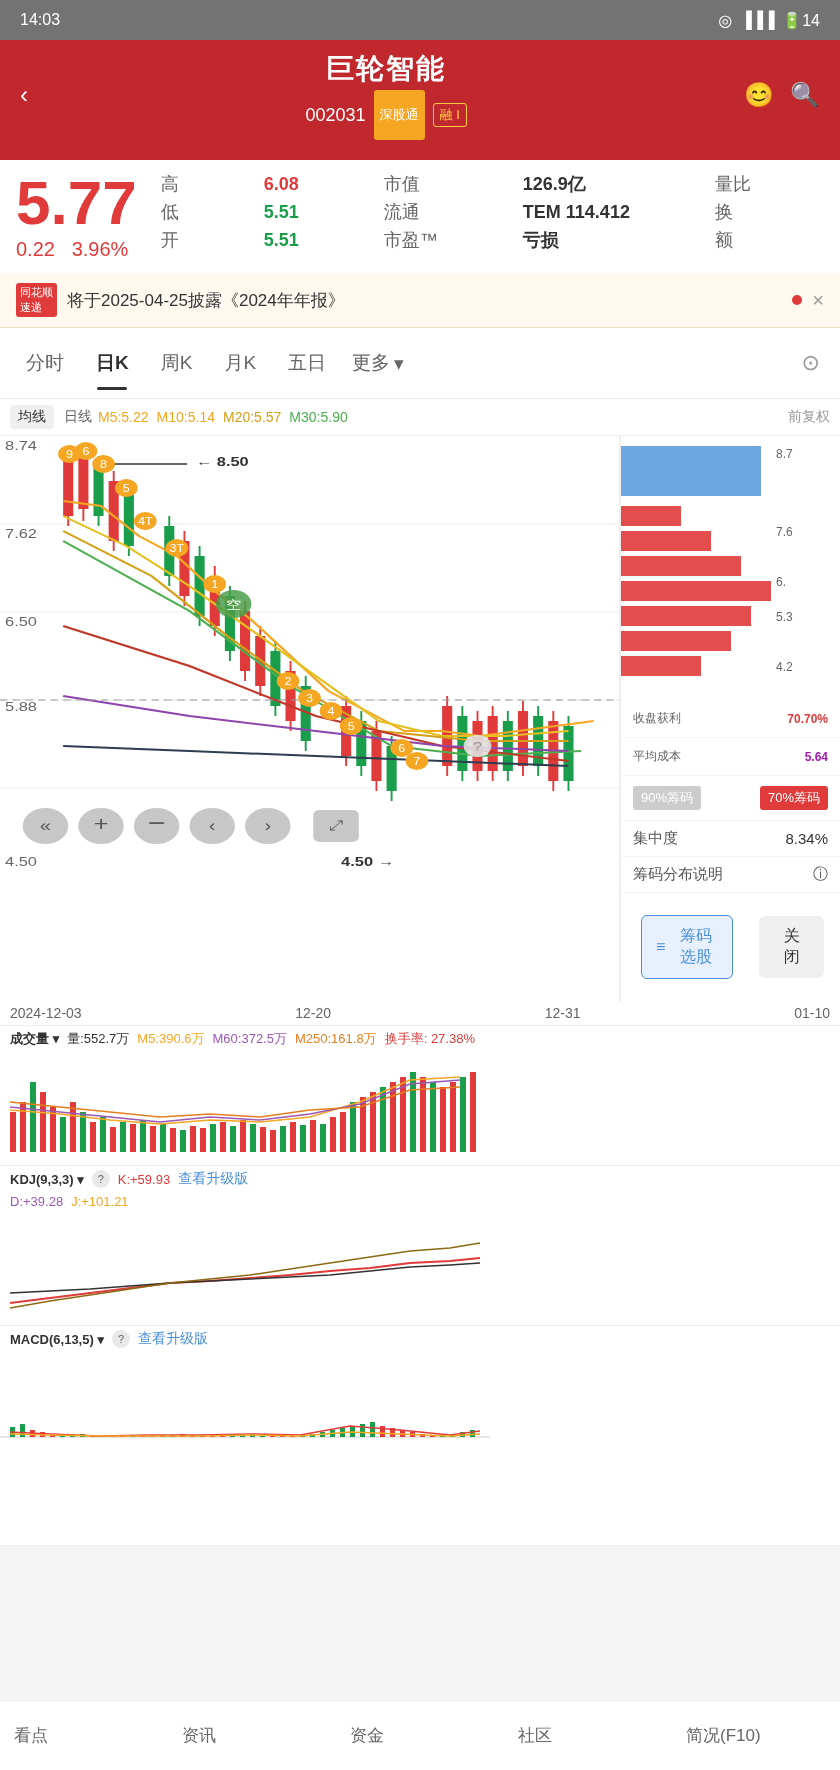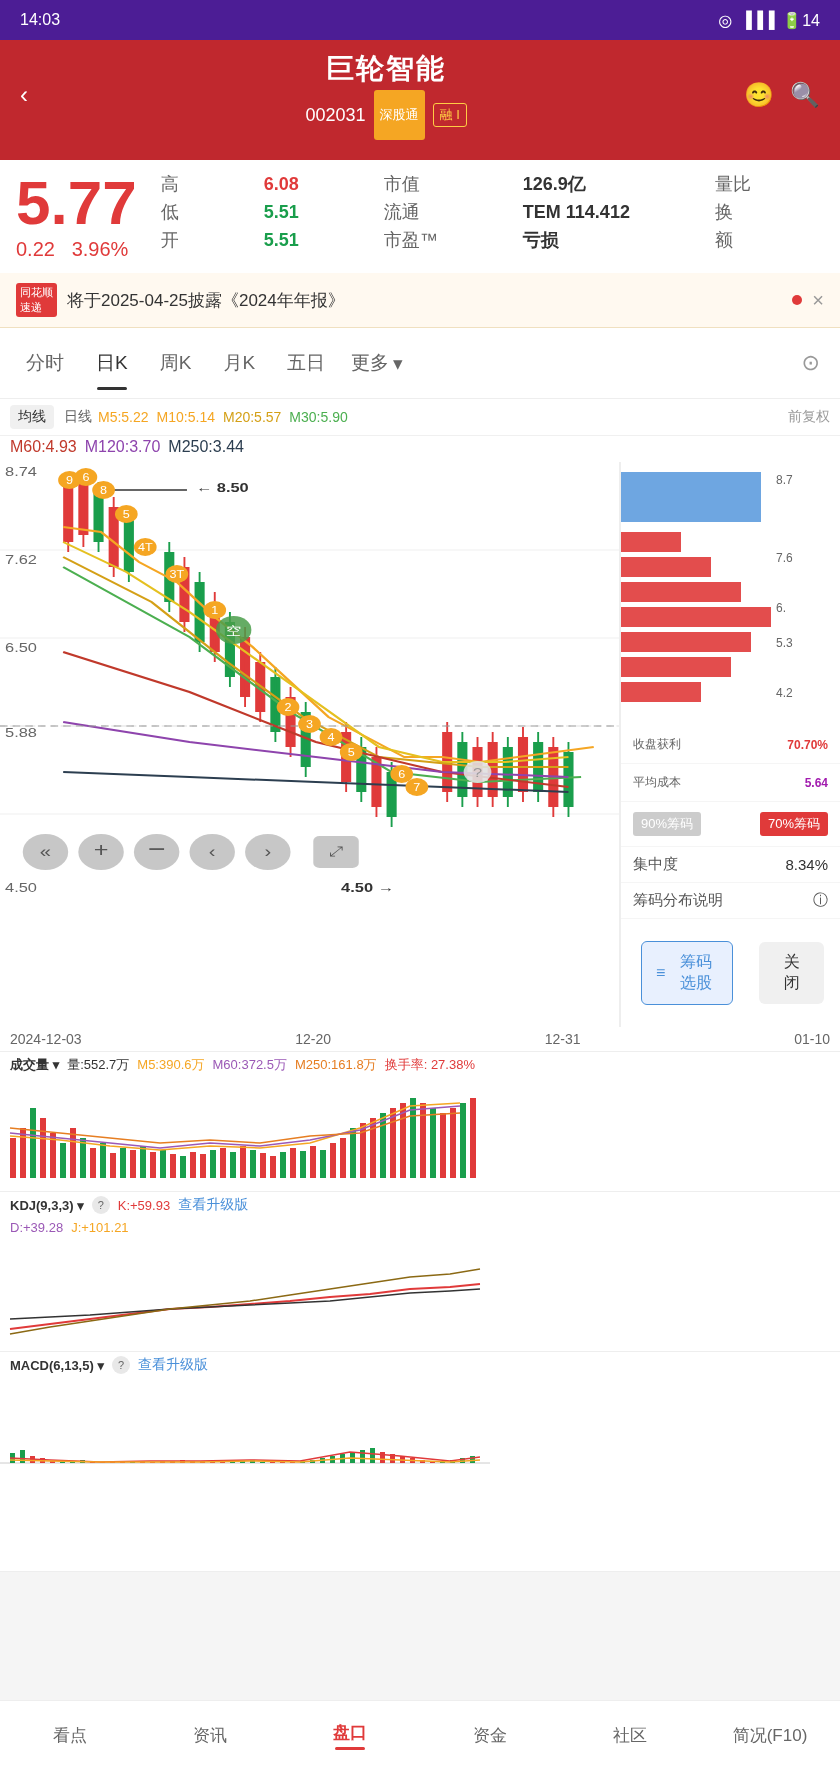--- a/index.html
+++ b/index.html
@@ -7,21 +7,21 @@
     body {
       width: 840px;
       min-height: 1770px;
       font-family: -apple-system, 'PingFang SC', 'Microsoft YaHei', sans-serif;
       background: #f5f5f5;
       overflow-x: hidden;
     }
 
     
     .status-bar {
-      background: #4c1d95;
+      background: #737373;
       height: 40px;
       display: flex;
       align-items: center;
       justify-content: space-between;
       padding: 0 20px;
       color: white;
       font-size: 16px;
       font-weight: 500;
     }
     .status-bar-right {
@@ -164,21 +164,21 @@
     }
     .chart-tab {
       padding: 14px 16px;
       font-size: 19px;
       color: #666;
       cursor: pointer;
       position: relative;
     }
     .chart-tab.active {
       color: #333;
-      font-weight: 400;
+      font-weight: 700;
     }
     .chart-tab.active::after {
       content: '';
       position: absolute;
       bottom: 0; left: 50%;
       transform: translateX(-50%);
       width: 30px; height: 3px;
       background: #333;
       border-radius: 2px;
     }
@@ -386,24 +386,25 @@
       background: white;
       border-top: 1px solid #eee;
       display: flex;
       align-items: center;
       height: 70px;
     }
     .bottom-nav-item {
       flex: 1;
       display: flex;
       flex-direction: column;
-      align-items: center;
+      align-items: flex-start;
       justify-content: center;
       cursor: pointer;
       padding: 8px 2px;
+      margin-left: 12px;
     }
     .bottom-nav-label {
       font-size: 17px;
       color: #666;
     }
     .bottom-nav-label.active {
       color: #e03a3a;
       font-weight: 600;
     }
     .active-underline {
@@ -512,25 +513,20 @@
 
 <div>
   <div class="ma-row">
     <span class="ma-selector">均线</span>
     <span class="ma-label">日线</span>
     <span class="ma-5">M5:5.22</span>
     <span class="ma-10">M10:5.14</span>
     <span class="ma-20">M20:5.57</span>
     <span class="ma-30">M30:5.90</span>
     <span class="ma-right">前复权</span>
-  </div>
-  <div class="ma-row2">
-    <span class="ma-60">M60:4.93</span>
-    <span class="ma-120">M120:3.70</span>
-    <span class="ma-250">M250:3.44</span>
   </div>
 </div>
 
 <div style="display:flex;background:white;">
 
   <div class="chart-left">
     <svg width="100%" height="440" viewBox="0 0 490 440" preserveAspectRatio="none">
 
       <line x1="0" y1="88" x2="490" y2="88" stroke="#f0f0f0" stroke-width="1"></line>
       <line x1="0" y1="176" x2="490" y2="176" stroke="#f0f0f0" stroke-width="1"></line>
@@ -933,24 +929,20 @@
 
 <div style="height:140px;"></div>
 <div class="bottom-nav">
   <div class="bottom-nav-item">
     <span class="bottom-nav-label">看点</span>
   </div>
   <div class="bottom-nav-item">
     <span class="bottom-nav-label">资讯</span>
   </div>
   <div class="bottom-nav-item">
-    <span class="bottom-nav-label active">盘口</span>
-    <div class="active-underline"></div>
-  </div>
-  <div class="bottom-nav-item">
     <span class="bottom-nav-label">资金</span>
   </div>
   <div class="bottom-nav-item">
     <span class="bottom-nav-label">社区</span>
   </div>
   <div class="bottom-nav-item">
     <span class="bottom-nav-label">简况(F10)</span>
   </div>
 </div>
 

